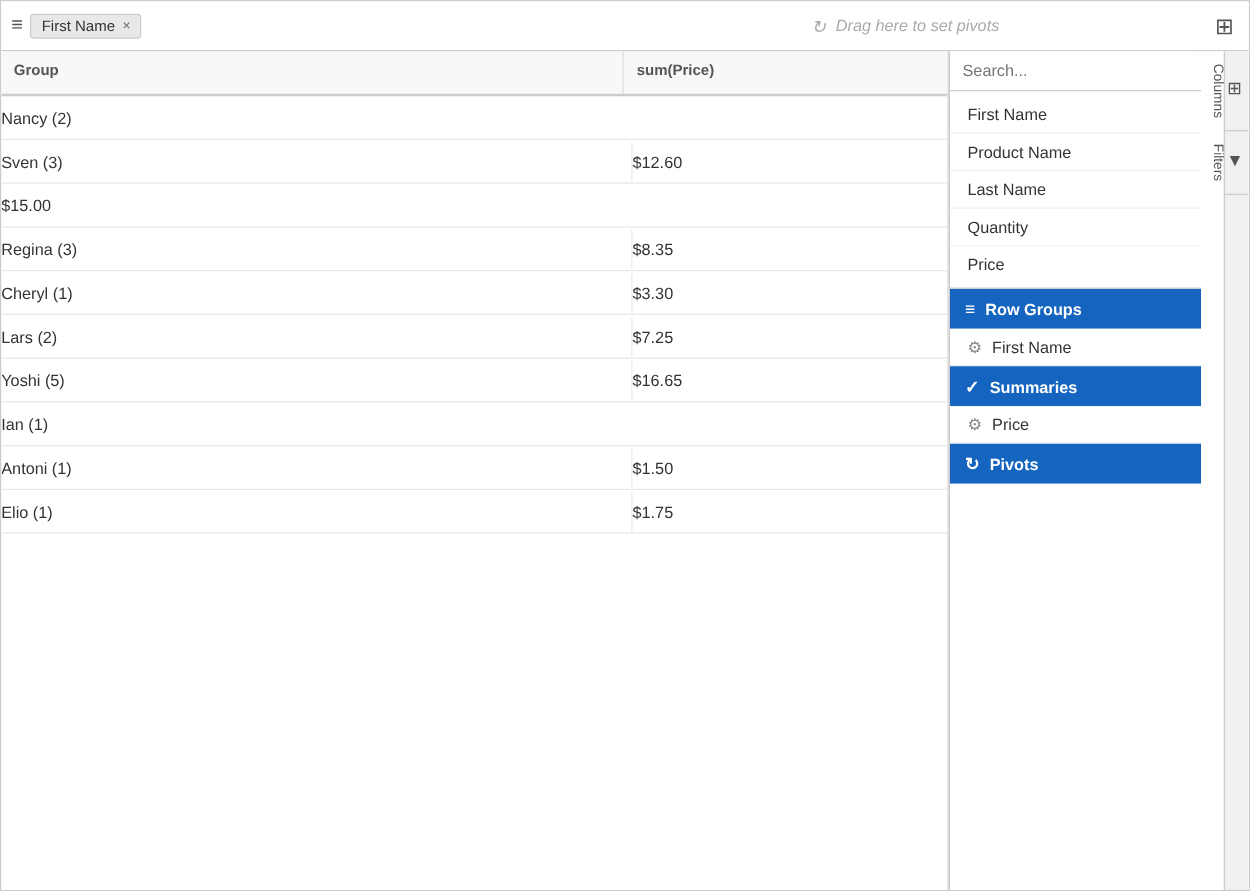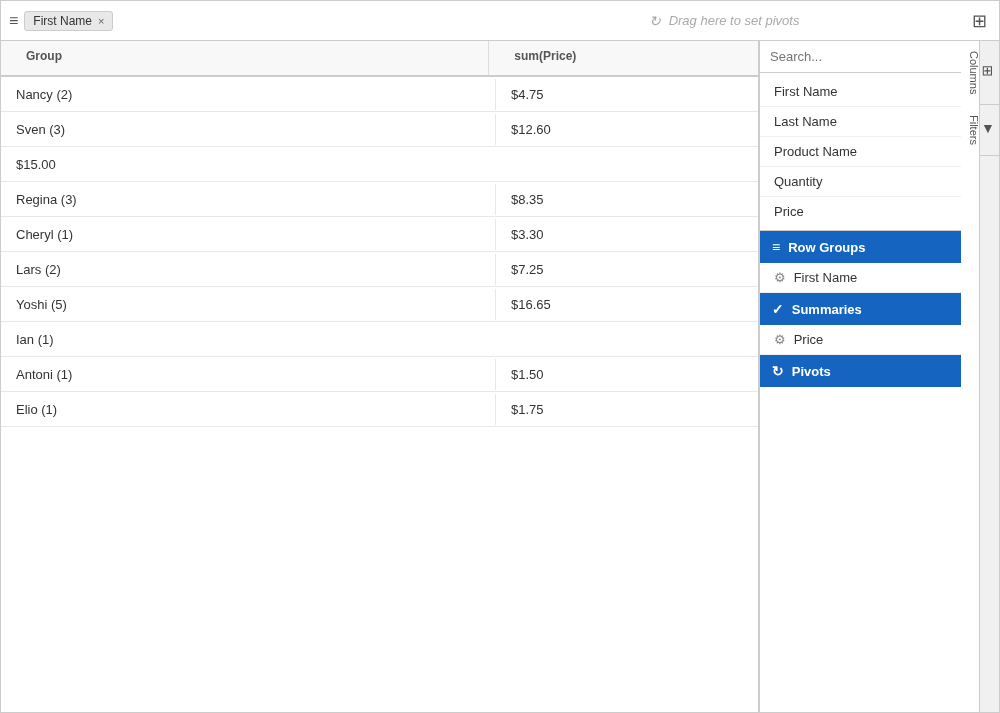--- a/index.html
+++ b/index.html
@@ -103,21 +103,21 @@
     }
 
     .grid-header {
       display: flex;
       background: #f8f8f8;
       border-bottom: 2px solid #ccc;
       min-height: 36px;
     }
 
     .grid-header-cell {
-      padding: 8px 25px;
+      padding: 8px 10px;
       font-weight: bold;
       color: #555;
       font-size: 12px;
       border-right: 1px solid #ddd;
     }
 
     .grid-header-cell:first-child {
       flex: 2;
     }
 
@@ -132,21 +132,21 @@
     }
 
     .grid-row {
       display: flex;
       border-bottom: 1px solid #e8e8e8;
       min-height: 35px;
       align-items: center;
     }
 
     .grid-cell {
-      padding: 8px 15px;
+      padding: 8px 0;
       font-size: 13px;
       border-right: 1px solid #e8e8e8;
     }
 
     .grid-cell:first-child {
       flex: 2;
     }
 
     .grid-cell:last-child {
       flex: 1;
@@ -322,21 +322,20 @@
 
     <div class="grid-area">
       <div class="grid-header">
         <div class="grid-header-cell">Group</div>
         <div class="grid-header-cell">sum(Price)</div>
       </div>
       <div class="grid-body">
 
       <div class="grid-row">
     <div class="grid-cell">Nancy (2)</div>
-    <div class="grid-cell">$4.75</div>
   </div>
           <div class="grid-row">
     <div class="grid-cell">Sven (3)</div>
     <div class="grid-cell">$12.60</div>
   </div>
           <div class="grid-row">
     <div class="grid-cell">$15.00</div>
   </div>
           <div class="grid-row">
     <div class="grid-cell">Regina (3)</div>
@@ -372,22 +371,22 @@
       <div class="side-panel-content">
 
         <div class="search-area">
           <input class="search-input" type="text" placeholder="Search..." style="">
           <span class="search-filter-icon">▼</span>
         </div>
 
         <div class="column-list">
 
         <div class="column-item">First Name</div>
+            <div class="column-item">Product Name</div>
             <div class="column-item">Last Name</div>
-            <div class="column-item">Product Name</div>
             <div class="column-item">Quantity</div>
             <div class="column-item">Price</div>
           </div>
 
         <div class="sections-wrapper">
 
           <div class="section-block">
             <div class="section-header">
               <span class="section-header-icon">≡</span>
               <span>Row Groups</span>

